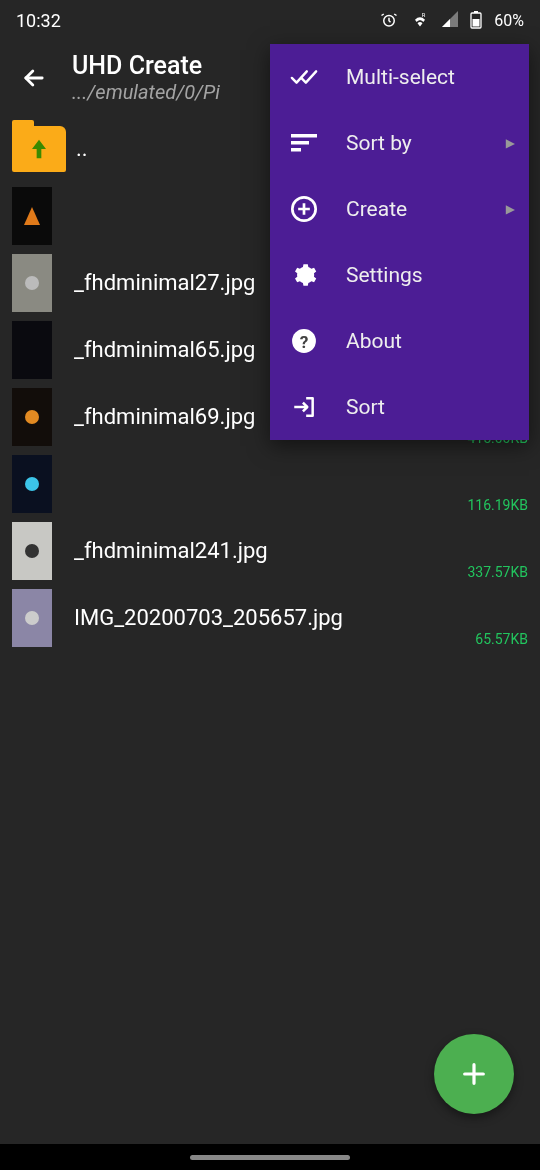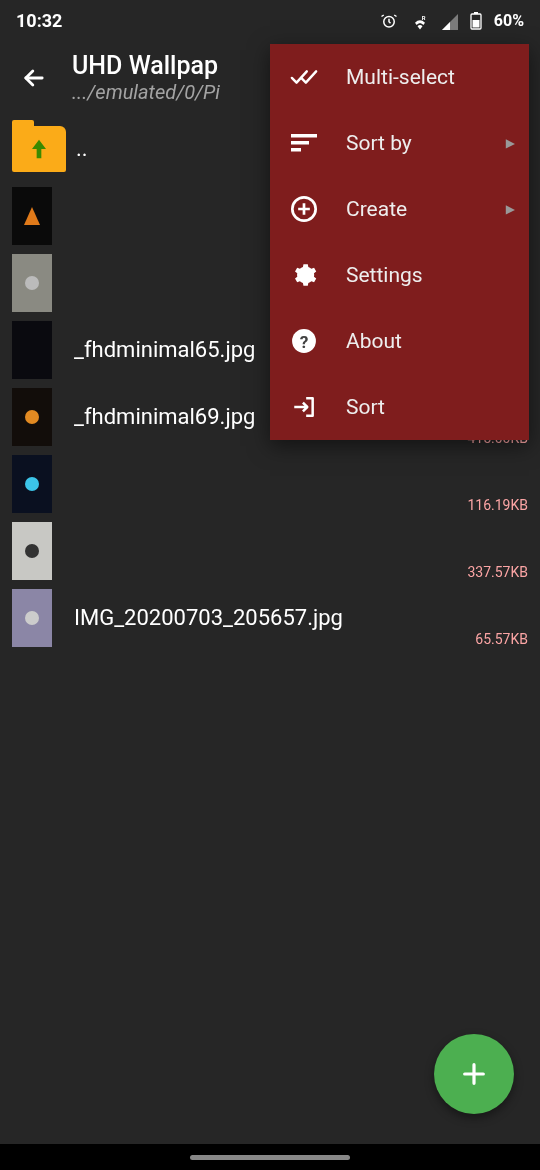--- a/index.html
+++ b/index.html
@@ -12,23 +12,23 @@
       position: relative;
       overflow: hidden;
     }
     .status-bar {
       height: 40px;
       display: flex;
       justify-content: space-between;
       align-items: center;
       padding: 0 16px;
       font-size: 18px;
-      font-weight: 700;
-    }
-    .status-right { display: flex; align-items: flex-end; gap: 12px; font-size: 16px; }
+      font-weight: 400;
+    }
+    .status-right { display: flex; align-items: flex-start; gap: 12px; font-size: 16px; }
     .app-bar {
       height: 75px;
       display: flex;
       align-items: center;
       padding: 0 12px;
     }
     .back-btn {
       width: 44px; height: 44px;
       display: flex; align-items: center; justify-content: center;
       margin-right: 16px;
@@ -57,27 +57,27 @@
       position: relative;
       display: flex; align-items: center; justify-content: center;
     }
     .folder-tab {
       position: absolute; top: -6px; left: 0; width: 22px; height: 8px;
       background: #fbab18; border-radius: 2px 2px 0 0;
     }
     .file-name { font-size: 22px; color: #fff; }
     .file-size {
       position: absolute; right: 12px; bottom: 4px;
-      font-size: 14px; color: #fca5a5; margin-left: 48px;
+      font-size: 14px; color: #22c55e; margin-left: 48px;
     }
     .menu-popup {
       position: absolute;
       top: 44px; right: 11px;
       width: 259px;
-      background: #7f1d1d;
+      background: #4c1d95;
       display: flex; flex-direction: column;
       box-shadow: 0 6px 20px rgba(0,0,0,0.5);
       z-index: 10;
     }
     .menu-item {
       height: 66px;
       display: flex;
       align-items: center;
       padding: 0 20px;
       font-size: 21px;
@@ -154,21 +154,21 @@
 <div class="app-bar">
   <div class="back-btn">
     <span>
       <svg width="28" height="28" viewBox="0 0 24 24" fill="none" stroke="#fff" stroke-width="2.4" stroke-linecap="round" stroke-linejoin="round">
           <path d="M19 12H5"></path>
           <path d="M11 18l-6-6 6-6"></path>
         </svg>
     </span>
   </div>
   <div class="app-title-block">
-    <span class="app-title">UHD Wallpap</span>
+    <span class="app-title">UHD Create</span>
     <span class="app-subtitle">.../emulated/0/Pi</span>
   </div>
 </div>
 
 <div class="file-list">
   <div class="file-row">
     <div class="folder-thumb" style="margin-right:10px;">
       <div class="folder-tab"></div>
       <svg width="28" height="28" viewBox="0 0 24 24" fill="#3a8a00">
           <path d="M12 4l6 8h-4v8h-4v-8H6l6-8z"></path>
@@ -180,20 +180,21 @@
   <div class="file-row">
     <div class="file-thumb" style="background:#0a0a0a;">
         <div style="width: 0px; height: 0px; border-left: 8px solid transparent; border-right: 8px solid transparent; border-bottom: 18px solid rgb(224, 122, 26);"></div>
       </div>
     <span class="file-size"></span>
   </div>
   <div class="file-row">
     <div class="file-thumb" style="background:#8a8a82;">
         <div style="width: 14px; height: 14px; background: rgb(187, 187, 187); border-radius: 50%;"></div>
       </div>
+    <span class="file-name">_fhdminimal27.jpg</span>
     <span class="file-size"></span>
   </div>
   <div class="file-row">
     <div class="file-thumb" style="background:#0a0a0f;"></div>
     <span class="file-name">_fhdminimal65.jpg</span>
     <span class="file-size"></span>
   </div>
   <div class="file-row">
     <div class="file-thumb" style="background:#120d0a;">
         <div style="width: 14px; height: 14px; background: rgb(226, 138, 34); border-radius: 50%;"></div>
@@ -204,20 +205,21 @@
   <div class="file-row">
     <div class="file-thumb" style="background:#0a1020;">
         <div style="width: 14px; height: 14px; background: rgb(60, 196, 232); border-radius: 50%;"></div>
       </div>
     <span class="file-size">116.19KB</span>
   </div>
   <div class="file-row">
     <div class="file-thumb" style="background:#c8c8c4;">
         <div style="width: 14px; height: 14px; background: rgb(51, 51, 51); border-radius: 50%;"></div>
       </div>
+    <span class="file-name">_fhdminimal241.jpg</span>
     <span class="file-size">337.57KB</span>
   </div>
   <div class="file-row">
     <div class="file-thumb" style="background:#8b86a6;">
         <div style="width: 14px; height: 14px; background: rgb(204, 204, 204); border-radius: 50%;"></div>
       </div>
     <span class="file-name">IMG_20200703_205657.jpg</span>
     <span class="file-size">65.57KB</span>
   </div>
 </div>

